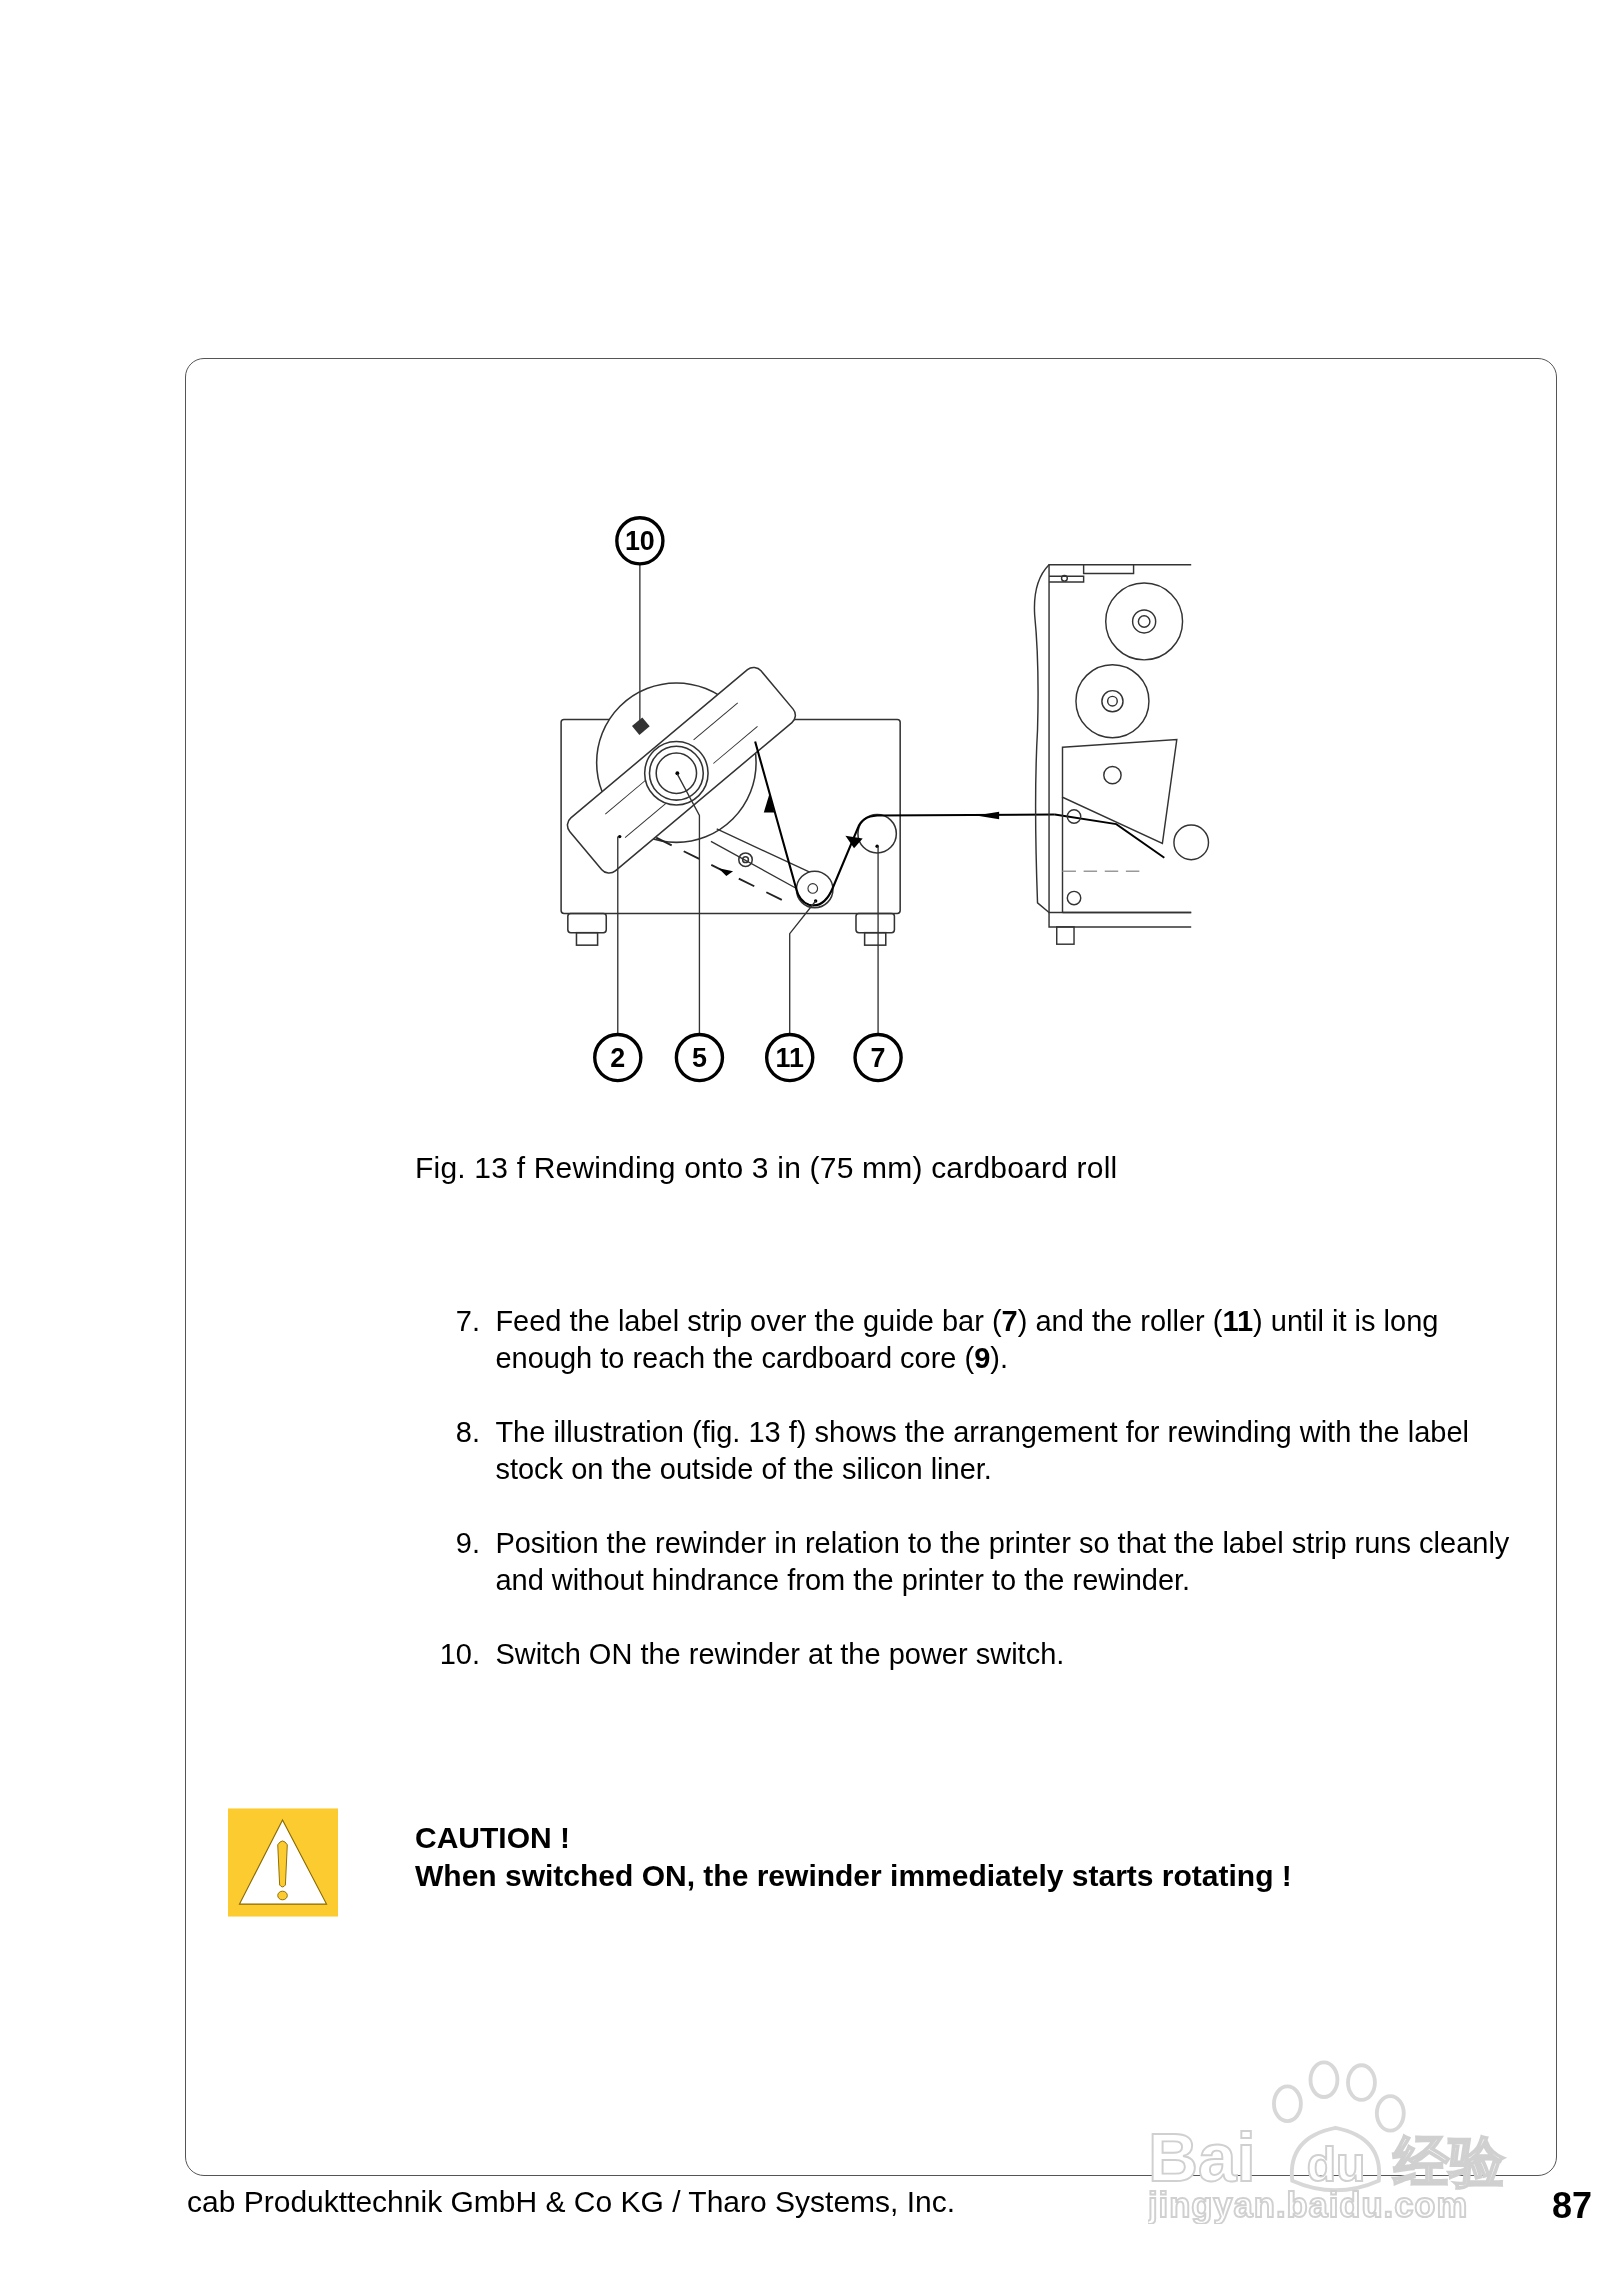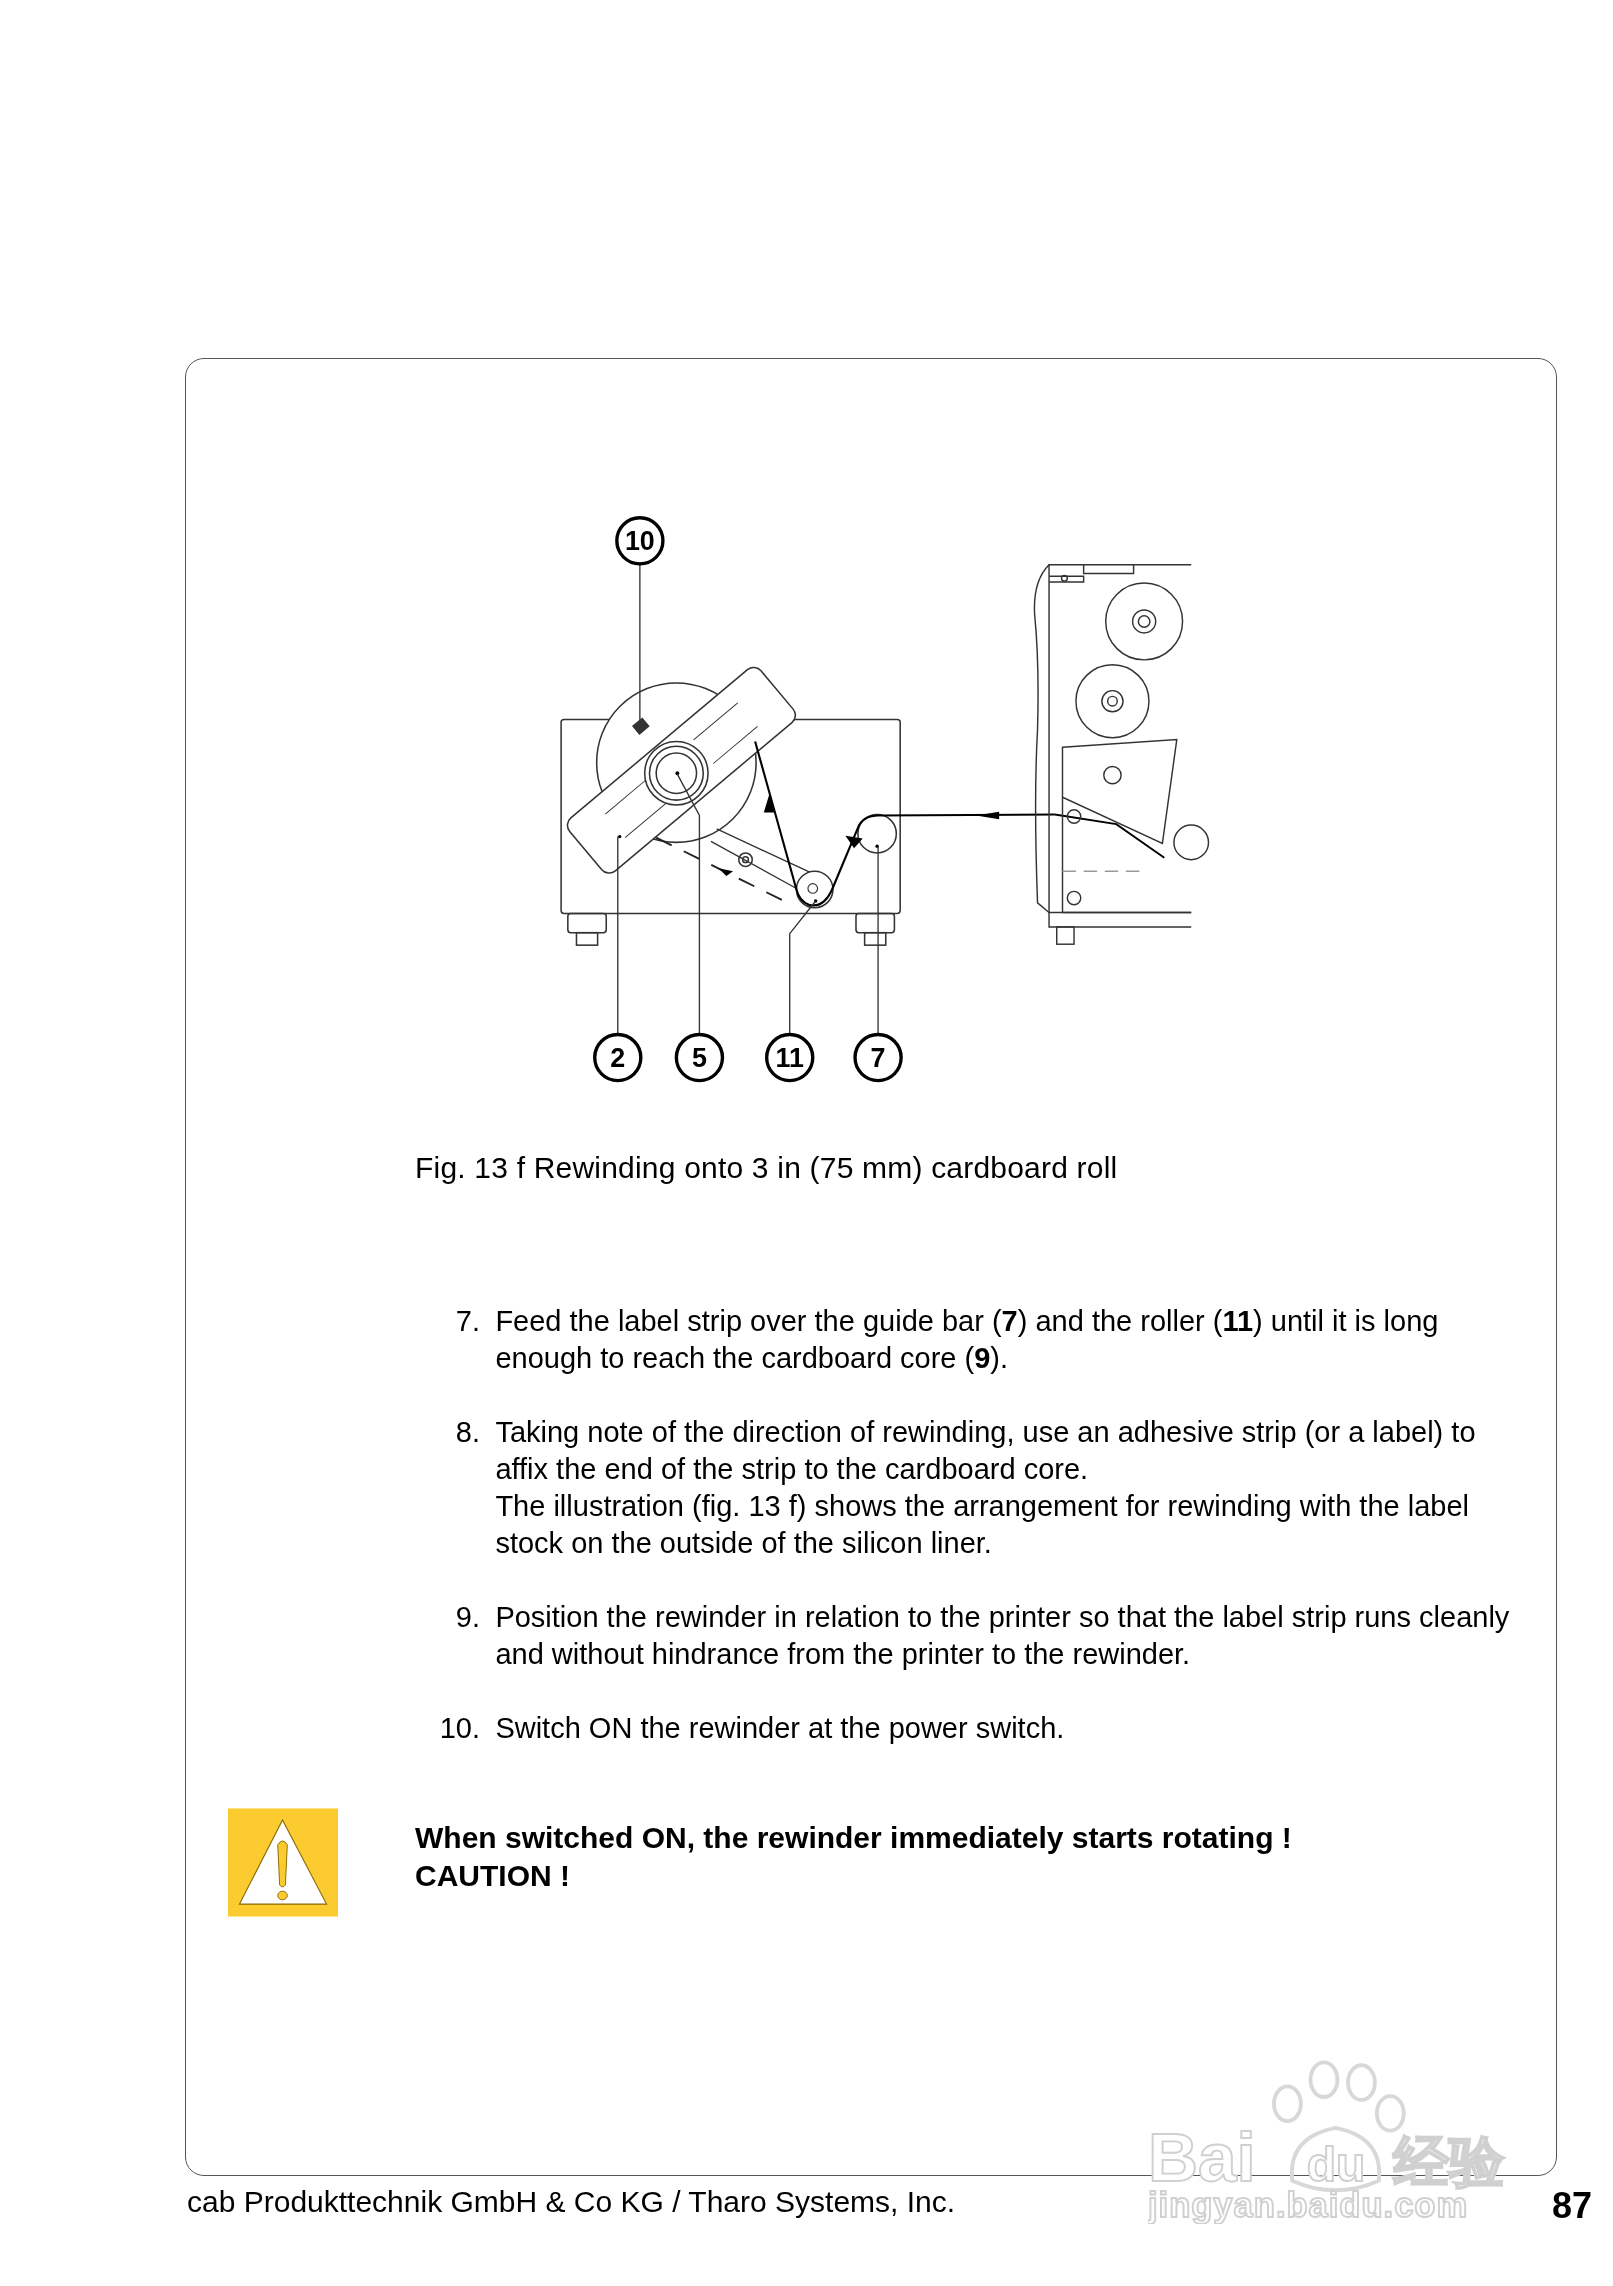--- a/index.html
+++ b/index.html
@@ -132,21 +132,20 @@
 <div class="steps">
   <div class="step">
     <div class="num"><span>7.</span></div>
     <div class="body">
       <p><span>Feed the label strip over the guide bar (</span><b>7</b><span>) and the roller (</span><b>11</b><span>) until it is long enough to reach the cardboard core (</span><b>9</b><span>).</span></p>
     </div>
   </div>
   <div class="step">
     <div class="num"><span>8.</span></div>
     <div class="body">
-      <p>Taking note of the direction of rewinding, use an adhesive strip (or a label) to affix the end of the strip to the cardboard core.</p>
       <p>The illustration (fig. 13 f) shows the arrangement for rewinding with the label stock on the outside of the silicon liner.</p>
     </div>
   </div>
   <div class="step">
     <div class="num"><span>9.</span></div>
     <div class="body">
       <p>Position the rewinder in relation to the printer so that the label strip runs cleanly and without hindrance from the printer to the rewinder.</p>
     </div>
   </div>
   <div class="step">
@@ -158,22 +157,22 @@
 </div>
 
 <svg class="caution-icon" viewBox="0 0 115 113">
   <rect x="0" y="0" width="115" height="113" fill="#FCCB30"></rect>
   <path d="M57 12 L103 100 L12 100 Z" fill="#fff" stroke="#8a6a00" stroke-width="1.2"></path>
   <path d="M52 38 Q57 30 62 38 L60 80 Q57 84 54 80 Z" fill="#FCCB30" stroke="#8a6a00" stroke-width="1"></path>
   <ellipse cx="57" cy="91" rx="5" ry="4.5" fill="#FCCB30" stroke="#8a6a00" stroke-width="1"></ellipse>
 </svg>
 
 <div class="caution-text">
+  <div>CAUTION !</div>
   <div>When switched ON, the rewinder immediately starts rotating !</div>
-  <div>CAUTION !</div>
 </div>
 
 <svg class="watermark" viewBox="0 0 390 185">
   <g fill="none" stroke="#d8d8d8" stroke-width="4">
     <ellipse cx="145" cy="60" rx="14" ry="18"></ellipse>
     <ellipse cx="183" cy="35" rx="14" ry="18"></ellipse>
     <ellipse cx="222" cy="38" rx="14" ry="18"></ellipse>
     <ellipse cx="252" cy="70" rx="14" ry="18"></ellipse>
     <path d="M150 140 Q145 95 195 85 Q245 95 240 140 Q195 160 150 140 Z"></path>
   </g>

